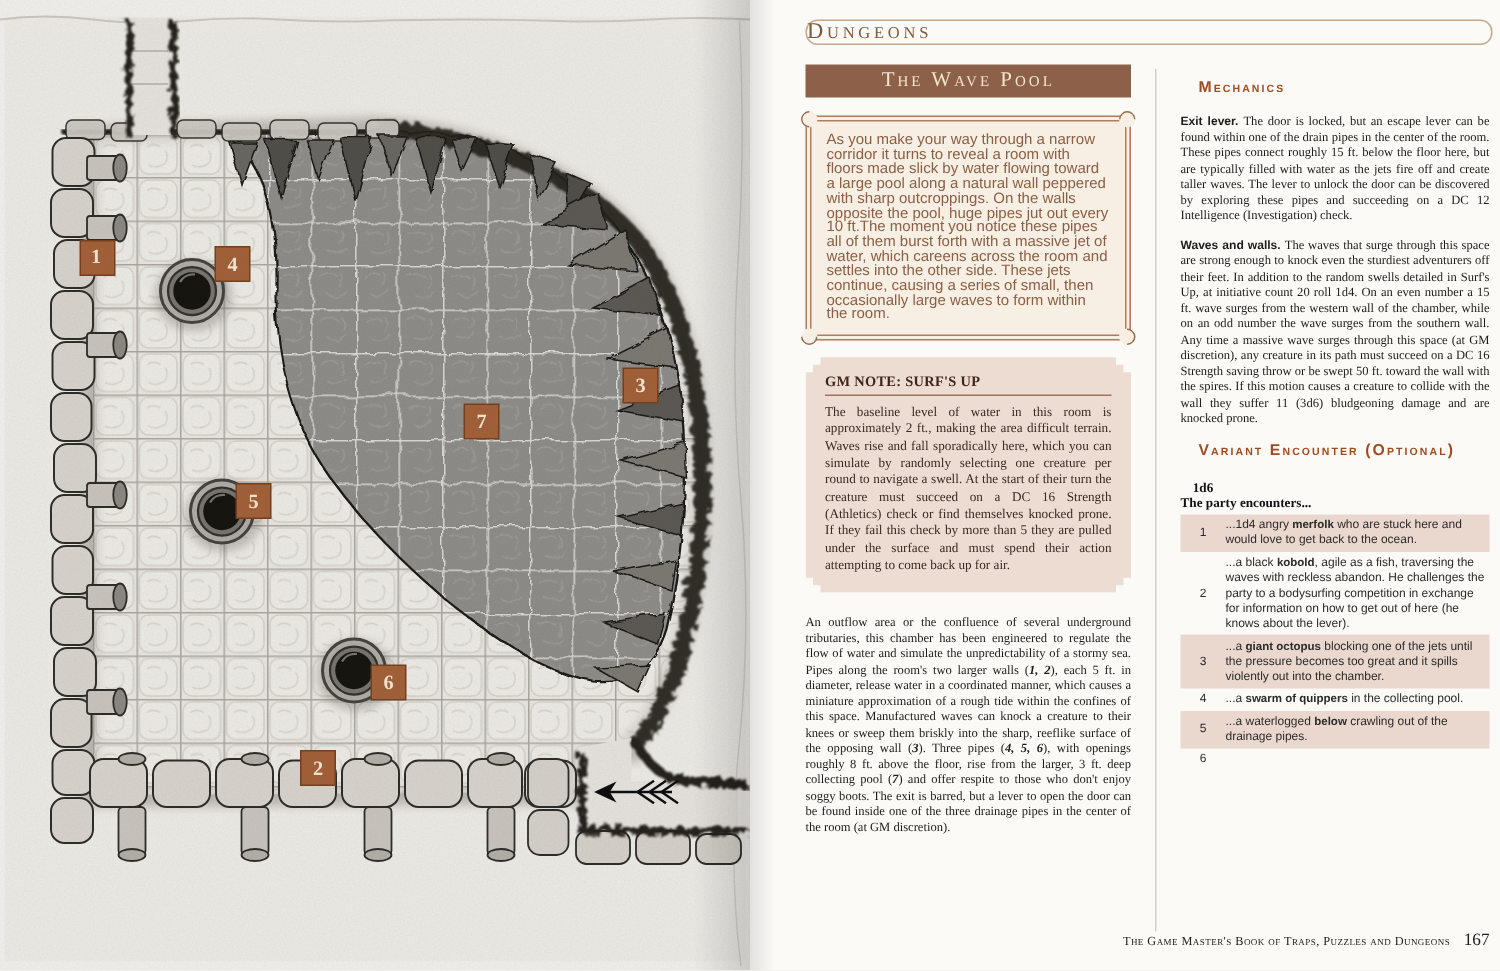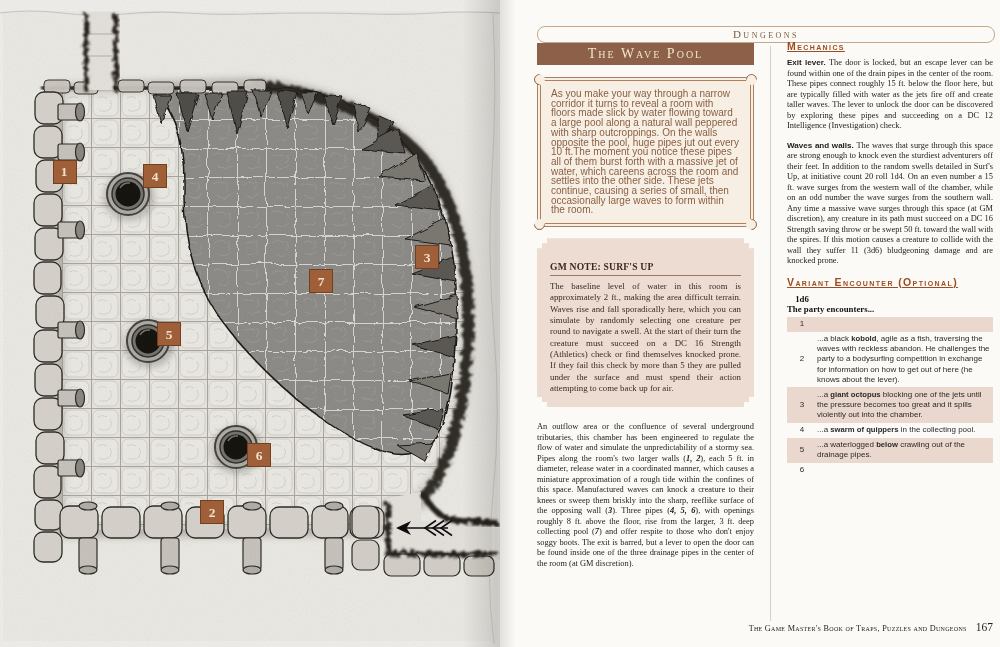--- a/index.html
+++ b/index.html
@@ -7,53 +7,53 @@
   .spread{position:absolute;inset:0;overflow:hidden;}
 
   
   .page-left{position:absolute;left:0;top:0;width:500px;height:647px;background:#f2f0ec;}
 
   
   .page-right{position:absolute;left:500px;top:0;width:500px;height:647px;background:#fbfaf7;}
   .page-right::before{content:"";position:absolute;left:0;top:0;width:16px;height:100%;
     background:linear-gradient(90deg,rgba(0,0,0,.10),rgba(0,0,0,0));pointer-events:none;}
 
-  .band{position:absolute;left:37px;top:26px;width:456px;height:15px;border:1px solid #c6a98d;border-radius:8px;
-    text-align:center;line-height:15px;font-variant:small-caps;letter-spacing:2.5px;font-size:11px;color:#7c5a3e;}
+  .band{position:absolute;left:37px;top:13px;width:456px;height:15px;border:1px solid #c6a98d;border-radius:8px;
+    text-align:left;line-height:15px;font-variant:small-caps;letter-spacing:2.5px;font-size:15px;color:#7c5a3e;}
 
   .content{position:absolute;left:37px;top:40px;width:456px;display:flex;gap:11px;}
   .col-a{width:217px;flex:none;}
   .divider{width:1px;background:#d3d0ca;margin:6px 5px 0 5px;min-height:575px;flex:none;}
   .col-b{flex:1;min-width:0;}
 
   .title-banner{margin-top:3px;height:22px;background:#8d6149;color:#f2e4cd;text-align:center;line-height:22px;
     font-variant:small-caps;letter-spacing:2px;font-size:14px;}
 
   .read-aloud{position:relative;margin-top:12px;background:#f7efe3;border:1px solid #ad7f5c;
     box-shadow:inset 0 0 0 2px #f7efe3, inset 0 0 0 3px #ad7f5c;
     padding:11px 13px;font-family:"Liberation Sans",sans-serif;font-size:10px;line-height:9.7px;color:#8a5f44;}
   .curl{position:absolute;width:9px;height:9px;border:1.5px solid #9a6c49;border-radius:50%;
     border-right-color:transparent;border-bottom-color:transparent;background:#f7efe3;}
   .curl.tl{left:-4px;top:-4px;transform:rotate(-45deg);}
   .curl.tr{right:-4px;top:-4px;transform:rotate(45deg);}
   .curl.br{right:-4px;bottom:-4px;transform:rotate(135deg);}
   .curl.bl{left:-4px;bottom:-4px;transform:rotate(225deg);}
 
-  .gm-note{margin-top:11px;background:#eddcd2;padding:23px 13px 13px 13px;color:#3a2a22;
+  .gm-note{margin-top:11px;background:#eddcd2;padding:11px 13px 13px 13px;color:#3a2a22;
     clip-path:polygon(0 10px,5px 10px,5px 5px,10px 5px,10px 0,calc(100% - 10px) 0,calc(100% - 10px) 5px,calc(100% - 5px) 5px,calc(100% - 5px) 10px,100% 10px,100% calc(100% - 10px),calc(100% - 5px) calc(100% - 10px),calc(100% - 5px) calc(100% - 5px),calc(100% - 10px) calc(100% - 5px),calc(100% - 10px) 100%,10px 100%,10px calc(100% - 5px),5px calc(100% - 5px),5px calc(100% - 10px),0 calc(100% - 10px));}
   .gm-title{font-weight:bold;font-size:9.6px;letter-spacing:.2px;color:#40251b;border-bottom:1px solid #9b7763;padding-bottom:3px;margin-bottom:5px;}
   .gm-body p{margin:0;font-size:8.8px;line-height:11.3px;text-align:justify;}
   .gm-body p + p{text-indent:9px;}
 
   .para{margin:0;font-size:8.4px;line-height:10.5px;color:#1d1c1b;text-align:justify;}
   .intro{margin-top:15px;}
   .col-b .para{margin-top:6px;margin-bottom:9px;}
 
-  h3.rust{margin:0;font-family:"Liberation Sans",sans-serif;font-variant:small-caps;font-weight:bold;
-    font-size:10.5px;letter-spacing:1.4px;color:#9d4c20;text-decoration:underline;}
+  h3.rust{margin:12px;font-family:"Liberation Sans",sans-serif;font-variant:small-caps;font-weight:bold;
+    font-size:10.5px;letter-spacing:1.4px;color:#9d4c20;}
   h3.second{margin-top:4px;}
 
   .sb{font-weight:bold;font-family:"Liberation Sans",sans-serif;font-size:.96em;}
   .si{font-weight:bold;font-style:italic;font-family:"Liberation Serif",serif;}
 
   .enc-table{margin-top:4px;font-family:"Liberation Sans",sans-serif;font-size:8px;line-height:10.1px;color:#2b2a29;}
   .enc-head{display:flex;font-family:Liberation Serif, serif;font-weight:bold;font-size:8.8px;padding:2px 0 3px 0;color:#111;flex-direction:column;}
   .enc-num{width:30px;flex:none;text-align:center;}
   .enc-txt{flex:1;padding-right:3px;}
   .enc-row{display:flex;padding:2.5px 0;align-items:center;}
@@ -362,20 +362,21 @@
         <p class="para"><span class="sb">Waves and walls. </span><span>The waves that surge through this space are strong enough to knock even the sturdiest adventurers off their feet. In addition to the random swells detailed in Surf's Up, at initiative count 20 roll 1d4. On an even number a 15 ft. wave surges from the western wall of the chamber, while on an odd number the wave surges from the southern wall. Any time a massive wave surges through this space (at GM discretion), any creature in its path must succeed on a DC 16 Strength saving throw or be swept 50 ft. toward the wall with the spires. If this motion causes a creature to collide with the wall they suffer 11 (3d6) bludgeoning damage and are knocked prone.</span></p>
 
         <h3 class="rust second">Variant Encounter (Optional)</h3>
         <div class="enc-table">
           <div class="enc-head">
             <span class="enc-num">1d6</span>
             <span class="enc-txt">The party encounters...</span>
           </div>
           <div class="enc-row shaded">
             <span class="enc-num">1</span>
+            <span class="enc-txt"><span>...1d4 angry </span><span class="sb">merfolk</span><span> who are stuck here and would love to get back to the ocean.</span></span>
           </div>
           <div class="enc-row">
             <span class="enc-num">2</span>
             <span class="enc-txt"><span>...a black </span><span class="sb">kobold</span><span>, agile as a fish, traversing the waves with reckless abandon. He challenges the party to a bodysurfing competition in exchange for information on how to get out of here (he knows about the lever).</span></span>
           </div>
           <div class="enc-row shaded">
             <span class="enc-num">3</span>
             <span class="enc-txt"><span>...a </span><span class="sb">giant octopus</span><span> blocking one of the jets until the pressure becomes too great and it spills violently out into the chamber.</span></span>
           </div>
           <div class="enc-row">

